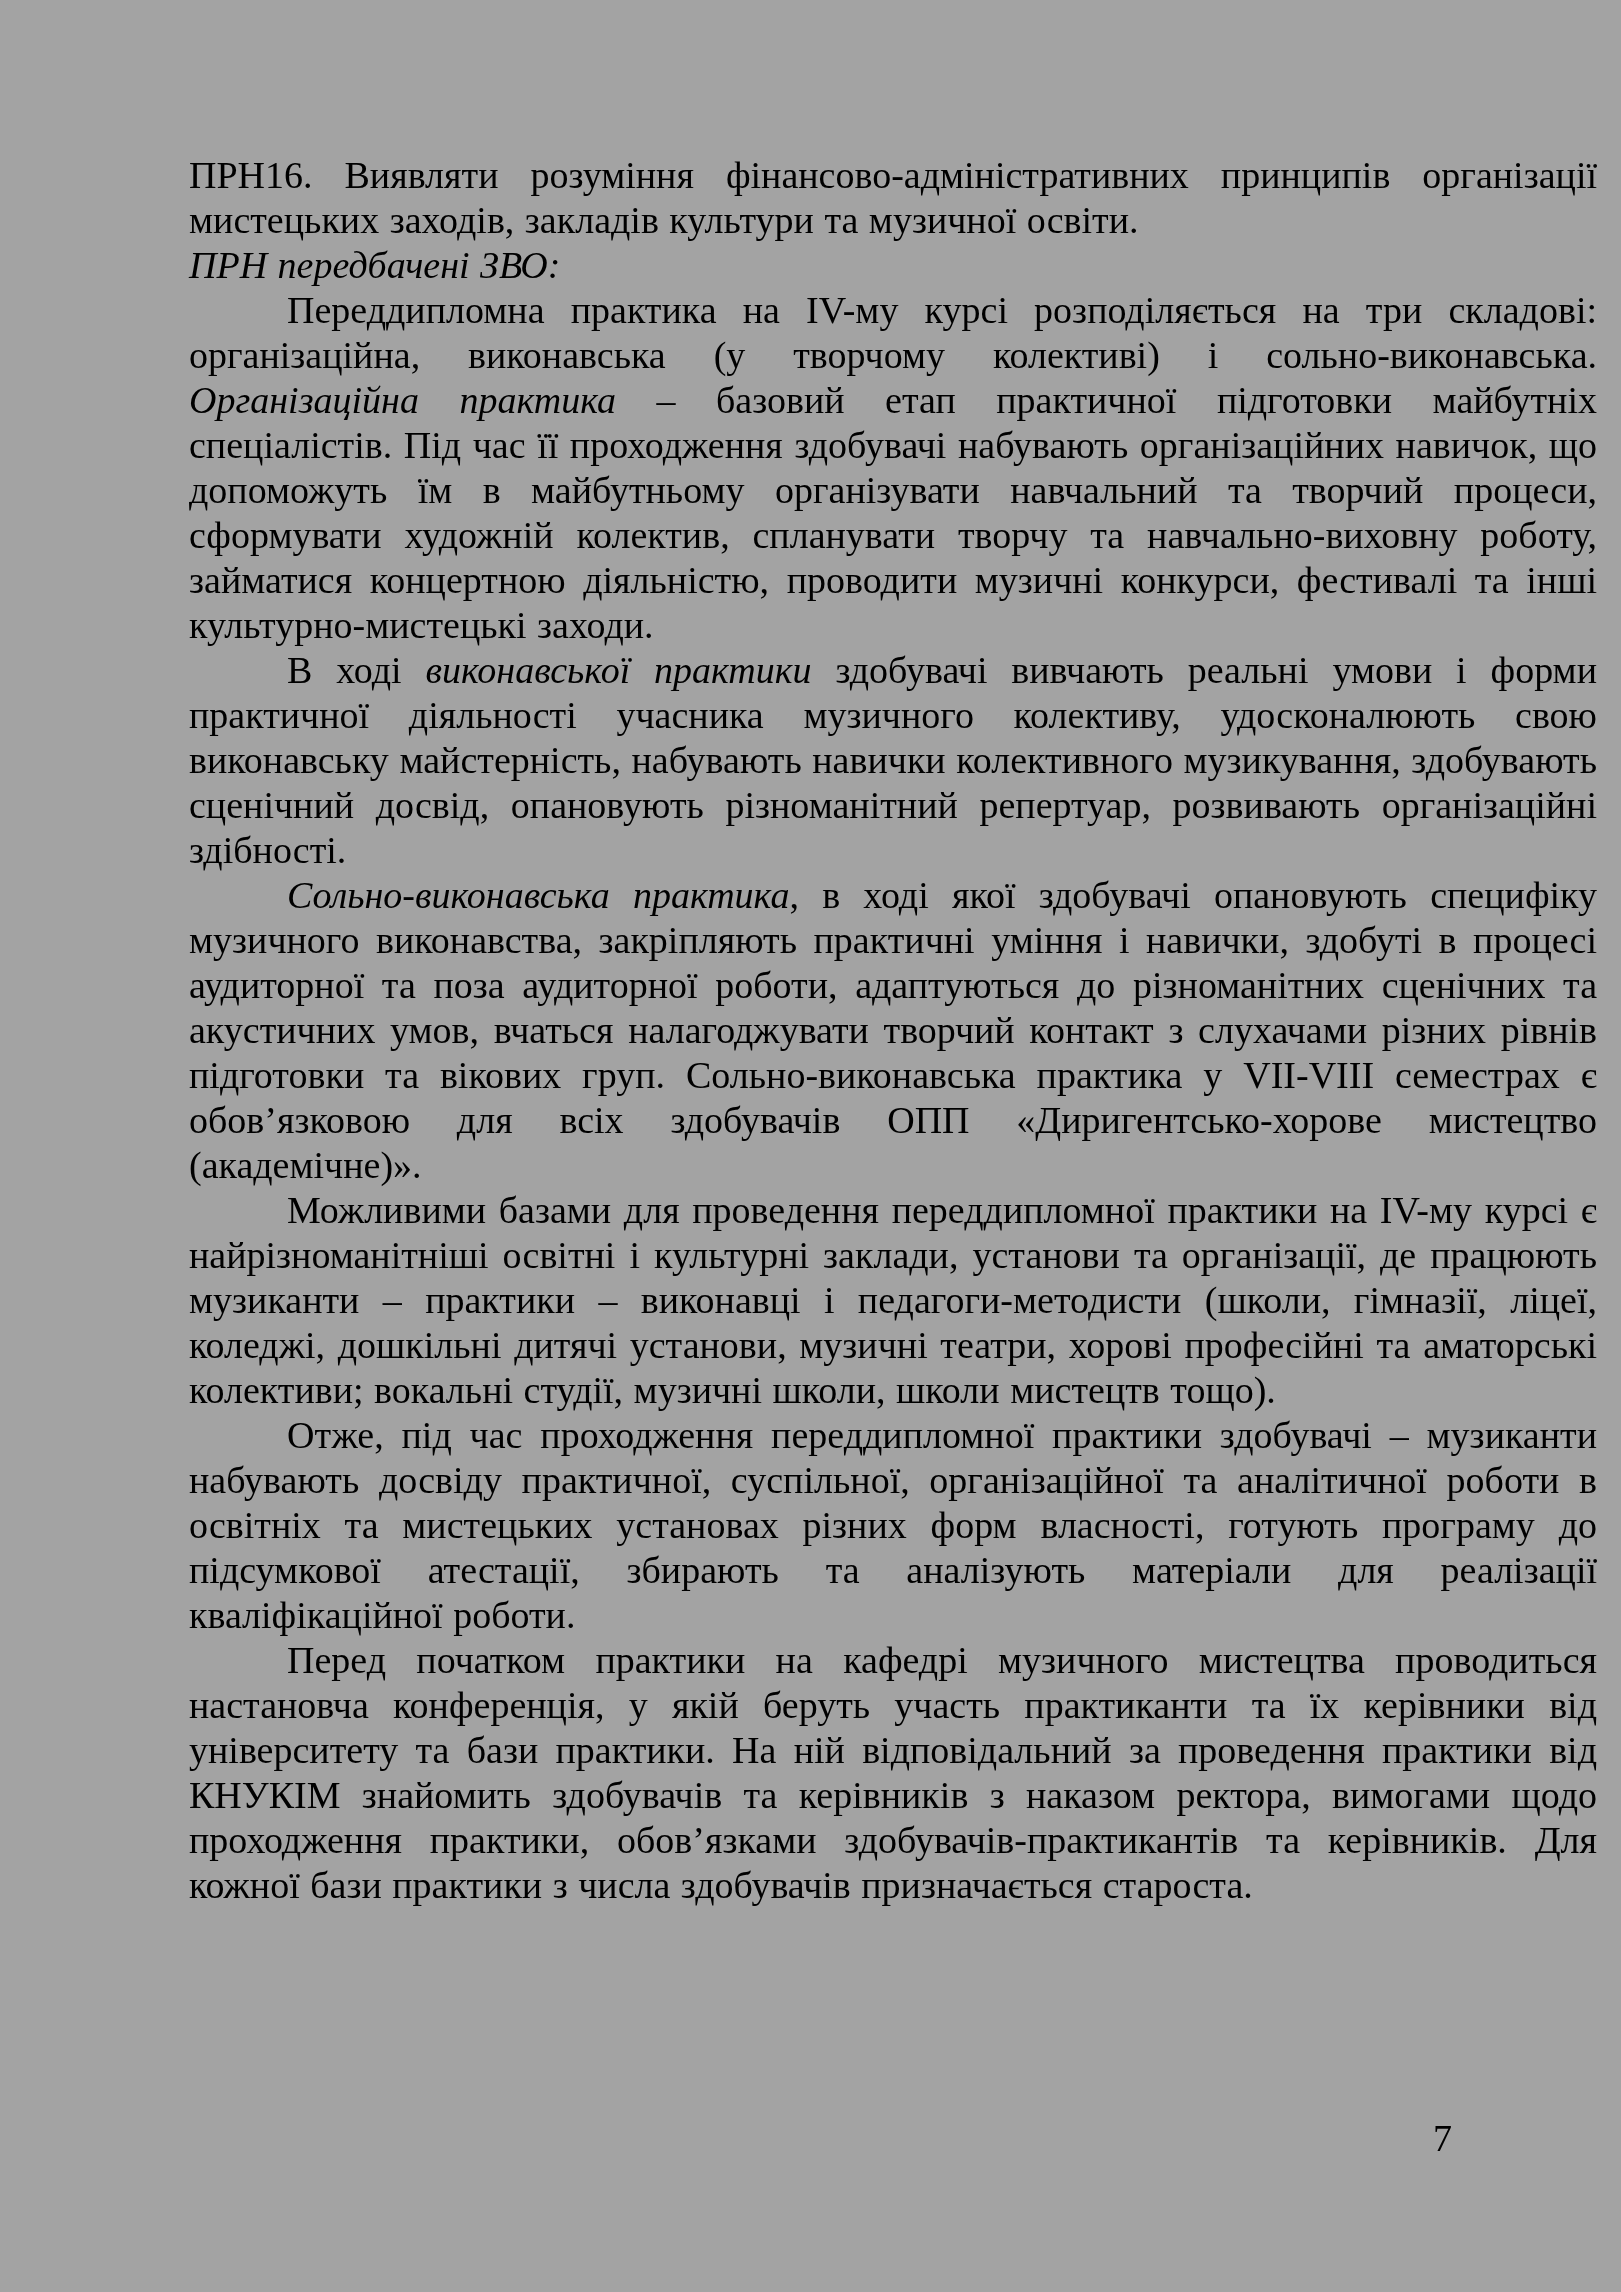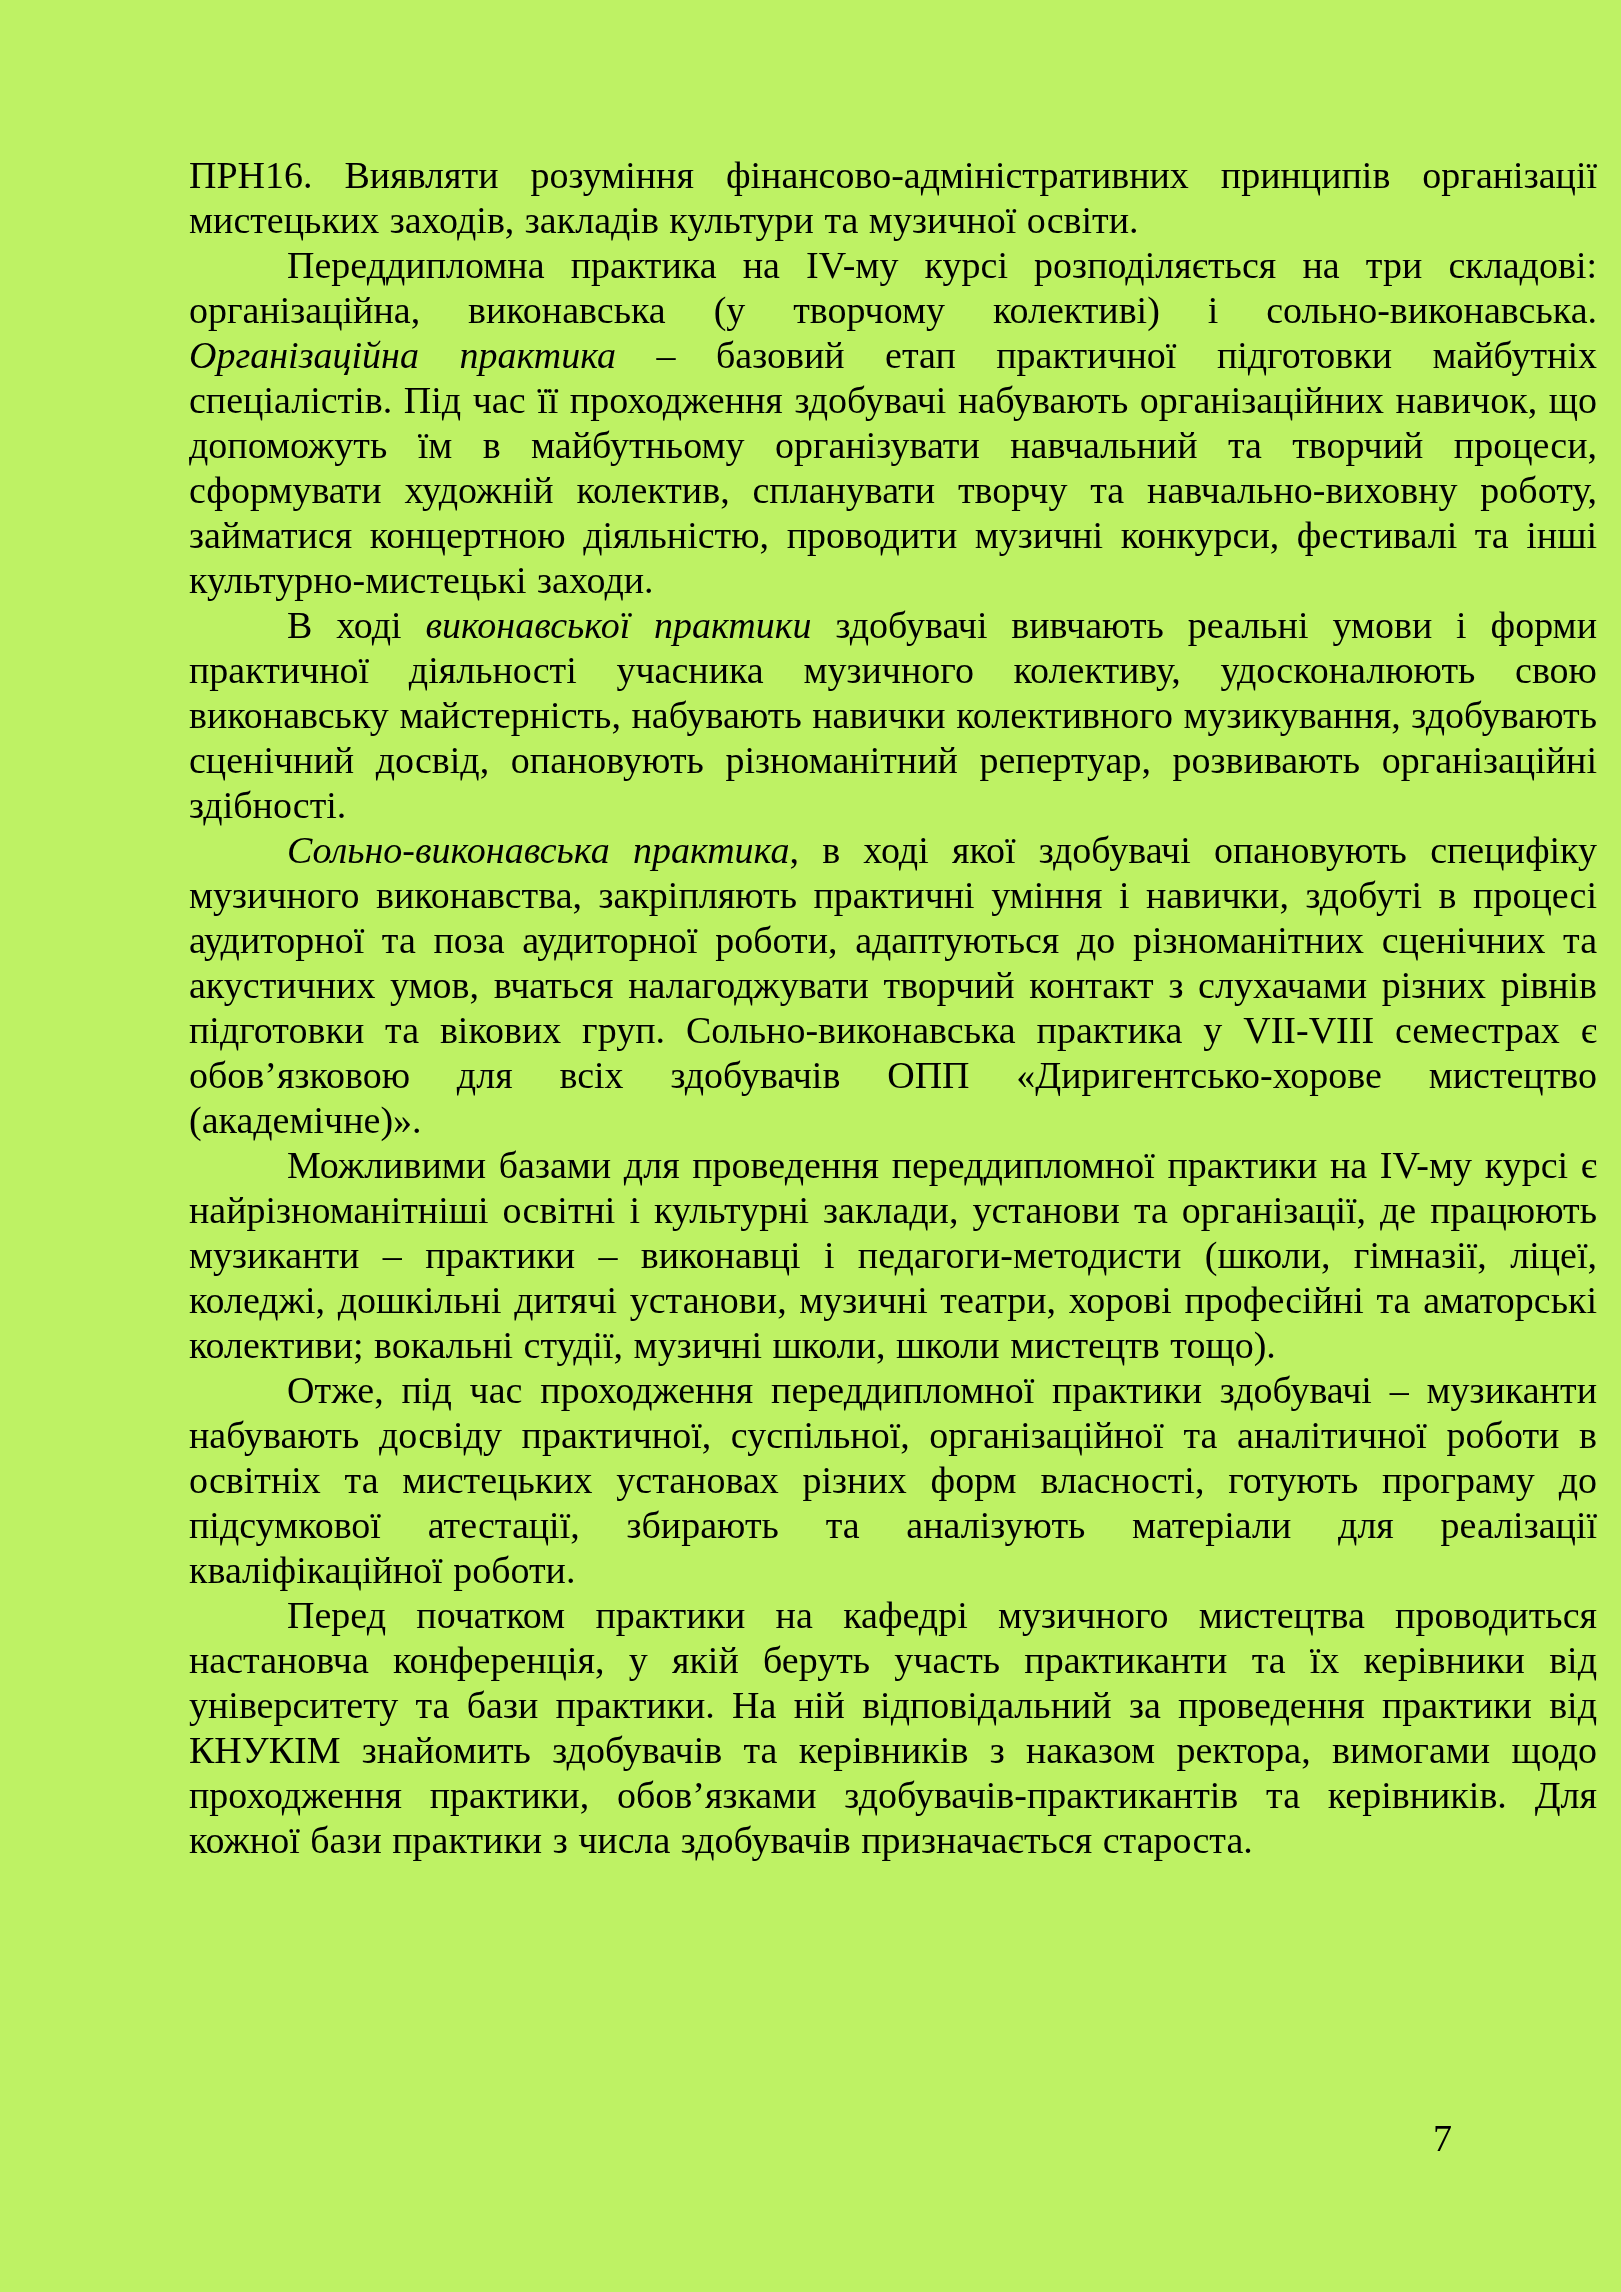--- a/index.html
+++ b/index.html
@@ -11,21 +11,21 @@
     height: 2293px;
     background: #ffffff;
     position: relative;
     overflow: hidden;
     font-family: "Liberation Serif", "DejaVu Serif", serif;
     color: #000000;
   }
   .page {
     position: absolute;
     inset: 0;
-    background: #bef264;
+    background: #a3a3a3;
   }
   .doc-body {
     position: absolute;
     left: 189px;
     top: 153px;
     width: 1408px;
   }
   p.para {
     margin: 0;
     padding: 0;
@@ -49,20 +49,21 @@
     font-size: 38px;
     line-height: 45px;
   }
 </style>
 </head>
 <body>
 
 <div class="page">
   <main class="doc-body">
       <p class="para"><span class="seg">ПРН16. Виявляти розуміння фінансово-адміністративних принципів організації мистецьких заходів, закладів культури та музичної освіти.</span></p>
+      <p class="para"><span class="seg italic">ПРН передбачені ЗВО:</span></p>
       <p class="para indent"><span class="seg">Переддипломна практика на IV-му курсі розподіляється на три складові: організаційна, виконавська (у творчому колективі) і сольно-виконавська. </span><span class="seg italic">Організаційна практика</span><span class="seg"> – базовий етап практичної підготовки майбутніх спеціалістів. Під час її проходження здобувачі набувають організаційних навичок, що допоможуть їм в майбутньому організувати навчальний та творчий процеси, сформувати художній колектив, спланувати творчу та навчально-виховну роботу, займатися концертною діяльністю, проводити музичні конкурси, фестивалі та інші культурно-мистецькі заходи.</span></p>
       <p class="para indent"><span class="seg">В ході </span><span class="seg italic">виконавської практики</span><span class="seg"> здобувачі вивчають реальні умови і форми практичної діяльності учасника музичного колективу, удосконалюють свою виконавську майстерність, набувають навички колективного музикування, здобувають сценічний досвід, опановують різноманітний репертуар, розвивають організаційні здібності.</span></p>
       <p class="para indent"><span class="seg italic">Сольно-виконавська практика</span><span class="seg">, в ході якої здобувачі опановують специфіку музичного виконавства, закріпляють практичні уміння і навички, здобуті в процесі аудиторної та поза аудиторної роботи, адаптуються до різноманітних сценічних та акустичних умов, вчаться налагоджувати творчий контакт з слухачами різних рівнів підготовки та вікових груп. Сольно-виконавська практика у VII-VIII семестрах є обов’язковою для всіх здобувачів ОПП «Диригентсько-хорове мистецтво (академічне)».</span></p>
       <p class="para indent"><span class="seg">Можливими базами для проведення переддипломної практики на IV-му курсі є найрізноманітніші освітні і культурні заклади, установи та організації, де працюють музиканти – практики – виконавці і педагоги-методисти (школи, гімназії, ліцеї, коледжі, дошкільні дитячі установи, музичні театри, хорові професійні та аматорські колективи; вокальні студії, музичні школи, школи мистецтв тощо).</span></p>
       <p class="para indent"><span class="seg">Отже, під час проходження переддипломної практики здобувачі – музиканти набувають досвіду практичної, суспільної, організаційної та аналітичної роботи в освітніх та мистецьких установах різних форм власності, готують програму до підсумкової атестації, збирають та аналізують матеріали для реалізації кваліфікаційної роботи.</span></p>
       <p class="para indent"><span class="seg">Перед початком практики на кафедрі музичного мистецтва проводиться настановча конференція, у якій беруть участь практиканти та їх керівники від університету та бази практики. На ній відповідальний за проведення практики від КНУКІМ знайомить здобувачів та керівників з наказом ректора, вимогами щодо проходження практики, обов’язками здобувачів-практикантів та керівників. Для кожної бази практики з числа здобувачів призначається староста.</span></p>
     </main>
   <div class="page-number">7</div>
 </div>
 

